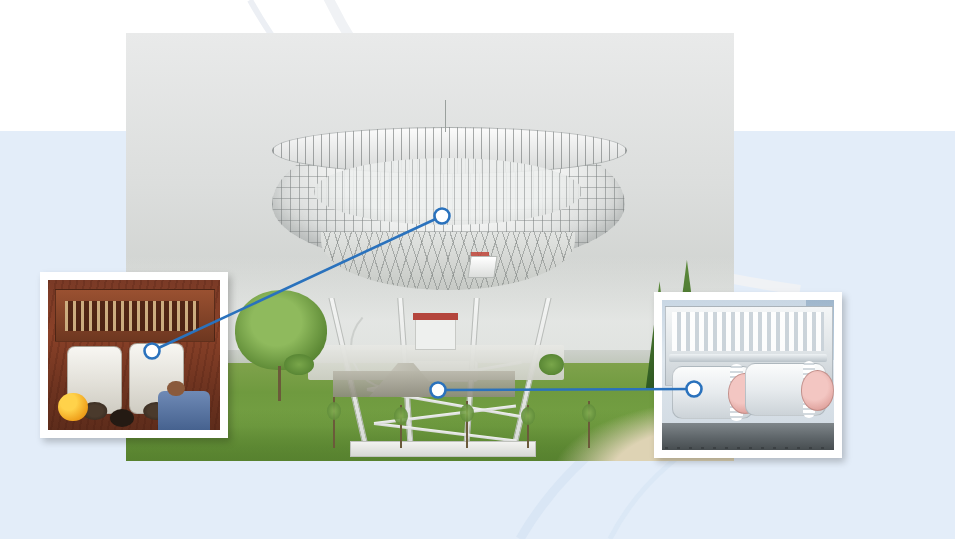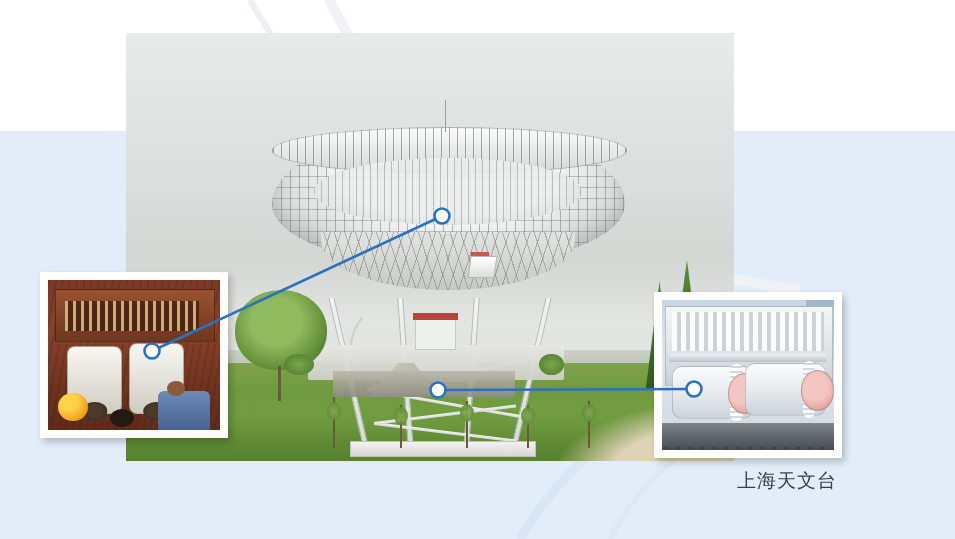--- a/index.html
+++ b/index.html
@@ -303,15 +303,14 @@
       <circle cx="442" cy="216" r="7.5" fill="#ffffff" stroke="#2a72bd" stroke-width="2.6"></circle>
       <circle cx="152" cy="351" r="7.5" fill="#ffffff" stroke="#2a72bd" stroke-width="2.6"></circle>
     </g>
     <g>
       <line x1="438" y1="390" x2="694" y2="389" stroke="#2a72bd" stroke-width="2.6" stroke-linecap="round"></line>
       <circle cx="438" cy="390" r="7.5" fill="#ffffff" stroke="#2a72bd" stroke-width="2.6"></circle>
       <circle cx="694" cy="389" r="7.5" fill="#ffffff" stroke="#2a72bd" stroke-width="2.6"></circle>
     </g>
   </svg>
 
-  <div class="caption">上海天文台</div>
 
 </div>
 
 </body></html>

